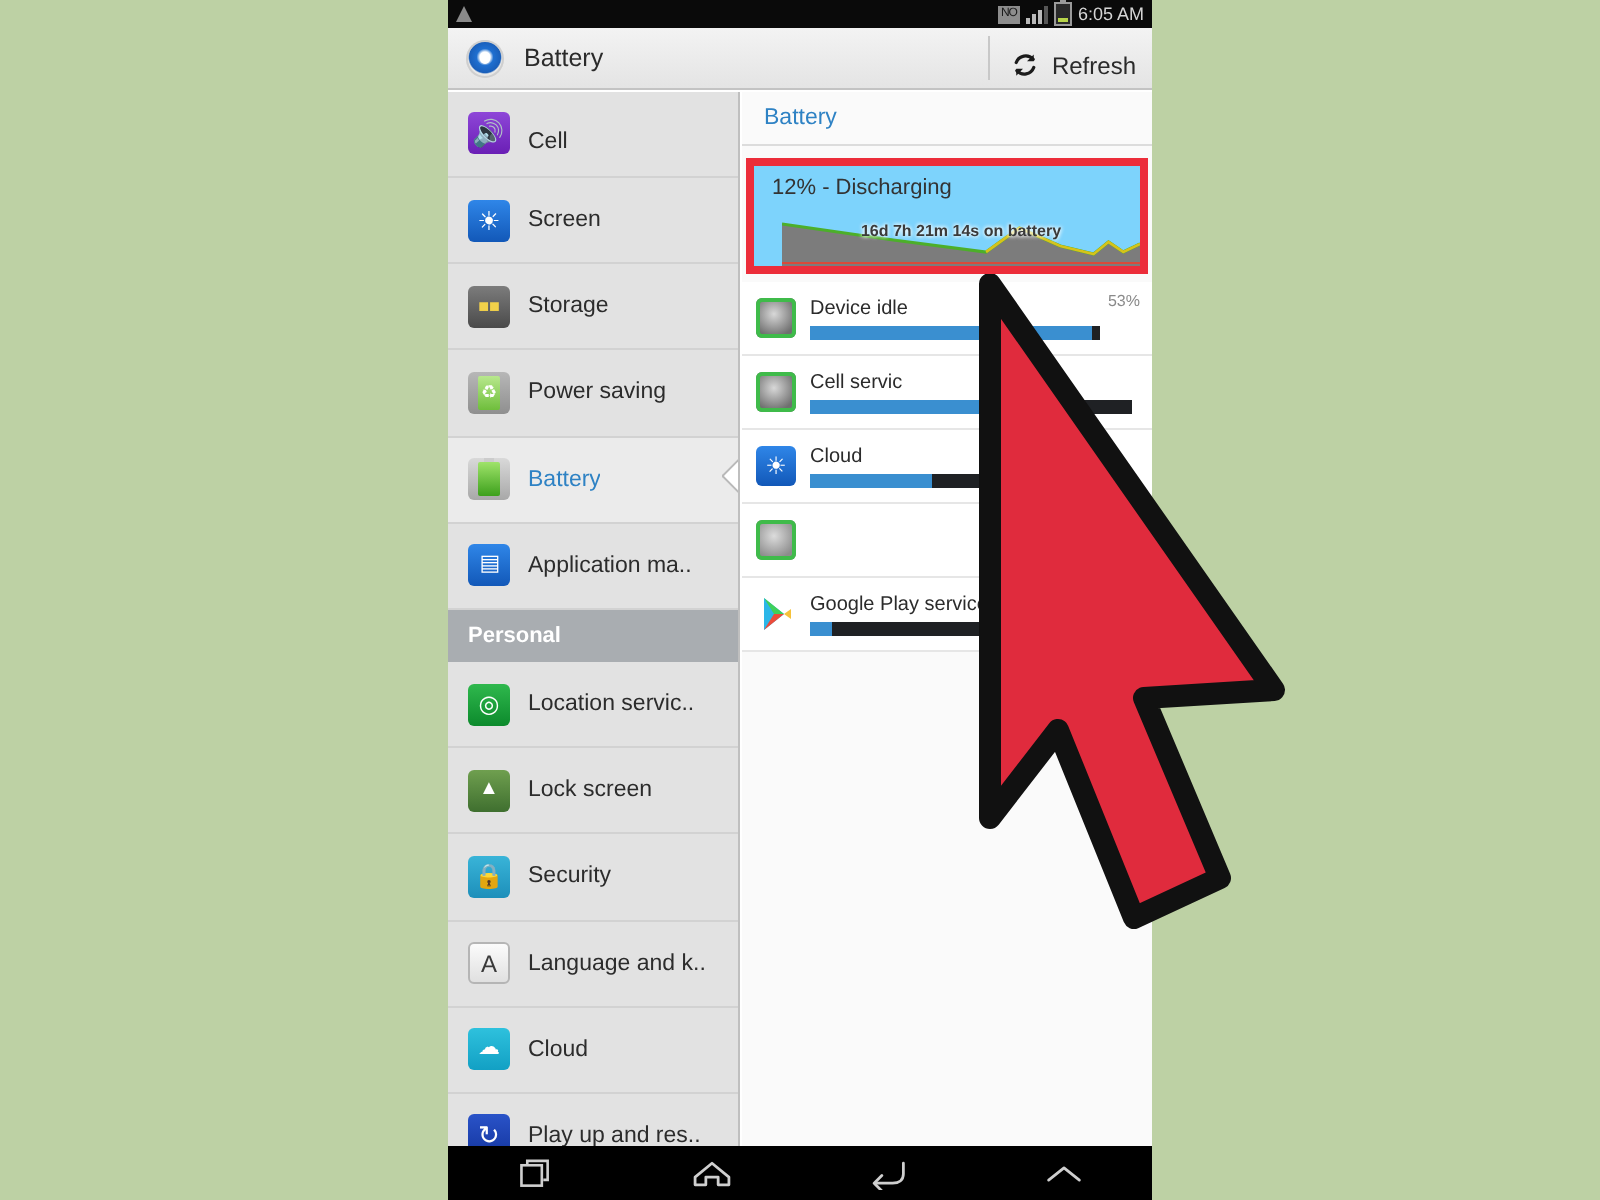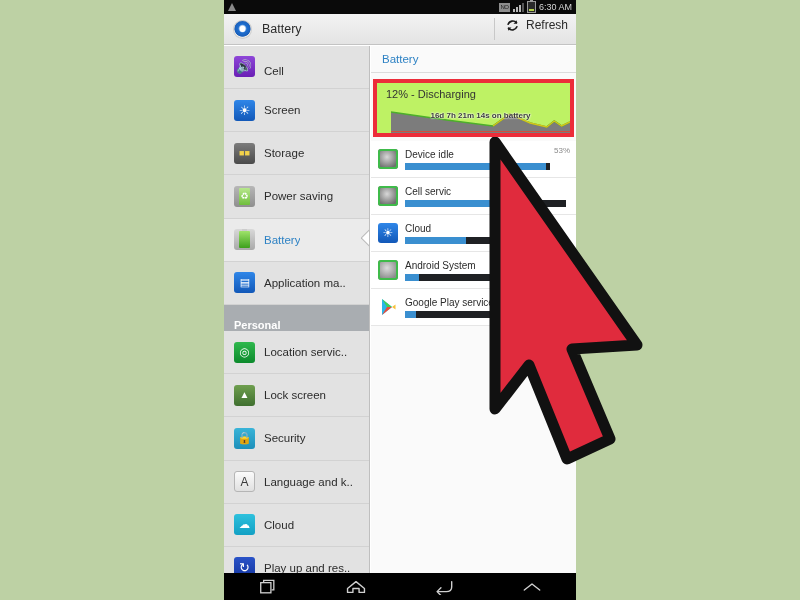--- a/index.html
+++ b/index.html
@@ -114,21 +114,21 @@
   }
   #settings-title {
     margin-left: 10px;
     font-size: 12.5px;
     color: #2b2b2b;
   }
   #refresh-btn {
     margin-left: auto;
     margin-right: 8px;
     display: flex;
-    align-items: flex-start;
+    align-items: flex-end;
     gap: 6px;
     padding-left: 10px;
     border-left: 1px solid #c8c8c8;
     height: 22px;
   }
   #refresh-label { font-size: 12px; color: #2b2b2b; }
 
   
   #sidebar {
     position: absolute;
@@ -181,21 +181,21 @@
     width: 11px; height: 11px;
     background: #ffffff;
     border-left: 1px solid #b9b9b9;
     border-bottom: 1px solid #b9b9b9;
     transform: rotate(45deg);
   }
   .side-section {
     height: 26px;
     background: #a9adb1;
     display: flex;
-    align-items: flex-end;
+    align-items: center;
     padding-left: 10px;
     box-sizing: border-box;
   }
   .side-section span {
     font-size: 11px;
     color: #ffffff;
     font-weight: bold;
   }
 
   
@@ -270,21 +270,21 @@
     width: 201px;
     height: 58px;
     border: 4px solid #ec2d3a;
     box-sizing: border-box;
   }
   #battery-summary {
     position: absolute;
     left: 6px; top: 37px;
     width: 193px;
     height: 50px;
-    background: #bef264;
+    background: #7dd3fc;
     overflow: hidden;
   }
   #battery-status-text {
     font-size: 11px;
     color: #333333;
     padding: 5px 0 0 9px;
   }
   #battery-graph {
     position: absolute;
     left: 14px; right: 0; bottom: 0;
@@ -401,21 +401,21 @@
     </div>
     <div class="sb-right">
       <div class="sim-icon">NO</div>
       <div class="sig-bars">
           <i></i>
           <i></i>
           <i></i>
           <i></i>
         </div>
       <div class="batt-icon"></div>
-      <div id="clock">6:30 AM</div>
+      <div id="clock">6:05 AM</div>
     </div>
   </div>
 
   <div id="actionbar">
     <div id="settings-icon"></div>
     <div id="settings-title">Battery</div>
     <div id="refresh-btn">
       <svg width="15" height="15" viewBox="0 0 24 24">
         <path d="M18.5 7.5A8 8 0 0 0 5 10" fill="none" stroke="#1b1b1b" stroke-width="2.6" stroke-linecap="round"></path>
         <path d="M5.5 16.5A8 8 0 0 0 19 14" fill="none" stroke="#1b1b1b" stroke-width="2.6" stroke-linecap="round"></path>
@@ -574,26 +574,20 @@
           <div class="usage-bar">
               <i style="width:38%"></i>
             </div>
         </div>
         <div class="usage-pct"></div>
       </div>
 
 
       <div class="usage-row">
         <div class="uic uic-android"></div>
-        <div class="usage-body">
-          <div class="usage-name">Android System</div>
-          <div class="usage-bar">
-              <i style="width:9%"></i>
-            </div>
-        </div>
         <div class="usage-pct"></div>
       </div>
 
       <div class="usage-row">
         <div class="uic uic-play">
           <svg width="20" height="20" viewBox="0 0 20 20">
             <path d="M4 2 L14 10 L4 18 Z" fill="#2bb6e8"></path>
             <path d="M4 2 L14 10 L9 10 Z" fill="#3fd05a"></path>
             <path d="M4 18 L14 10 L9 10 Z" fill="#ec4b3a"></path>
             <path d="M14 10 L17.5 7.5 L17.5 12.5 Z" fill="#f6c23a"></path>

